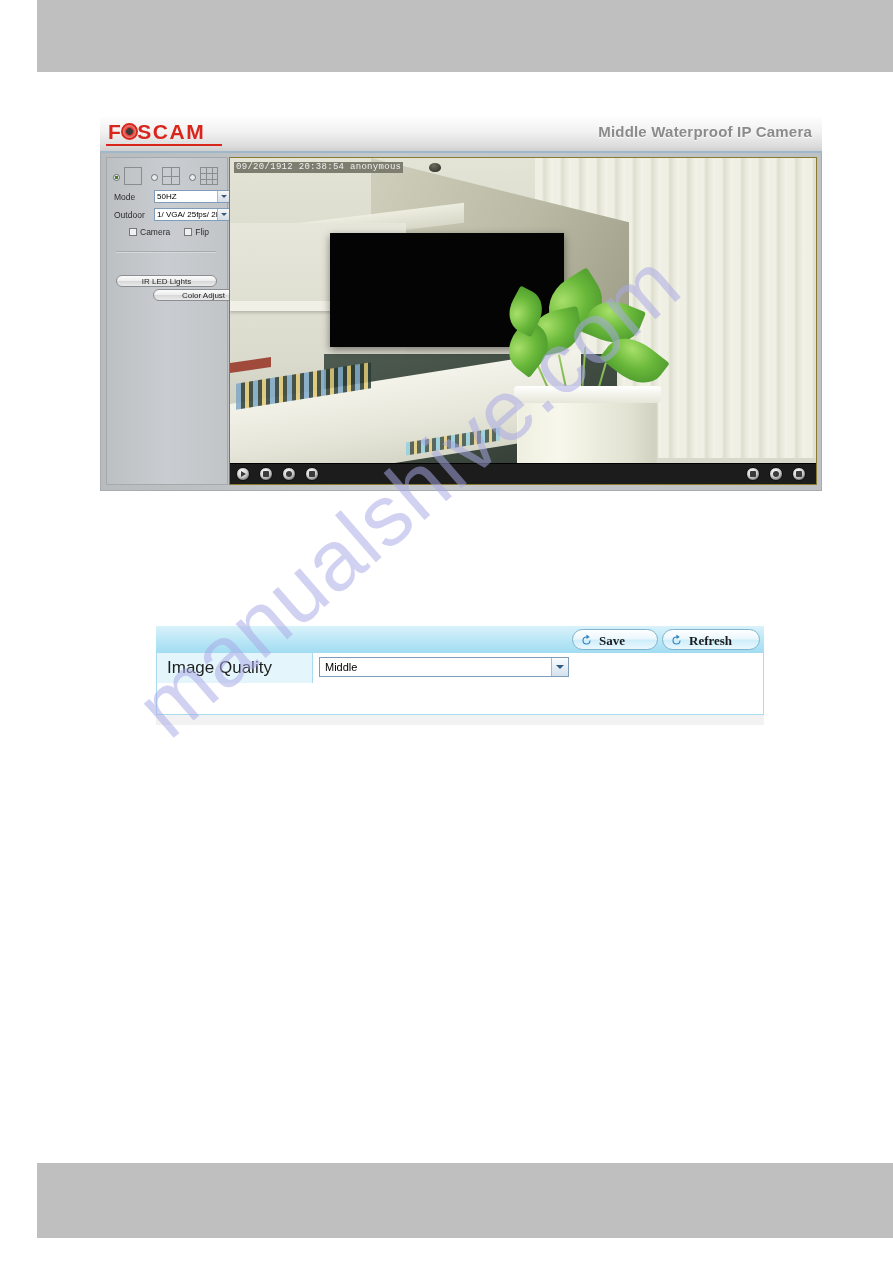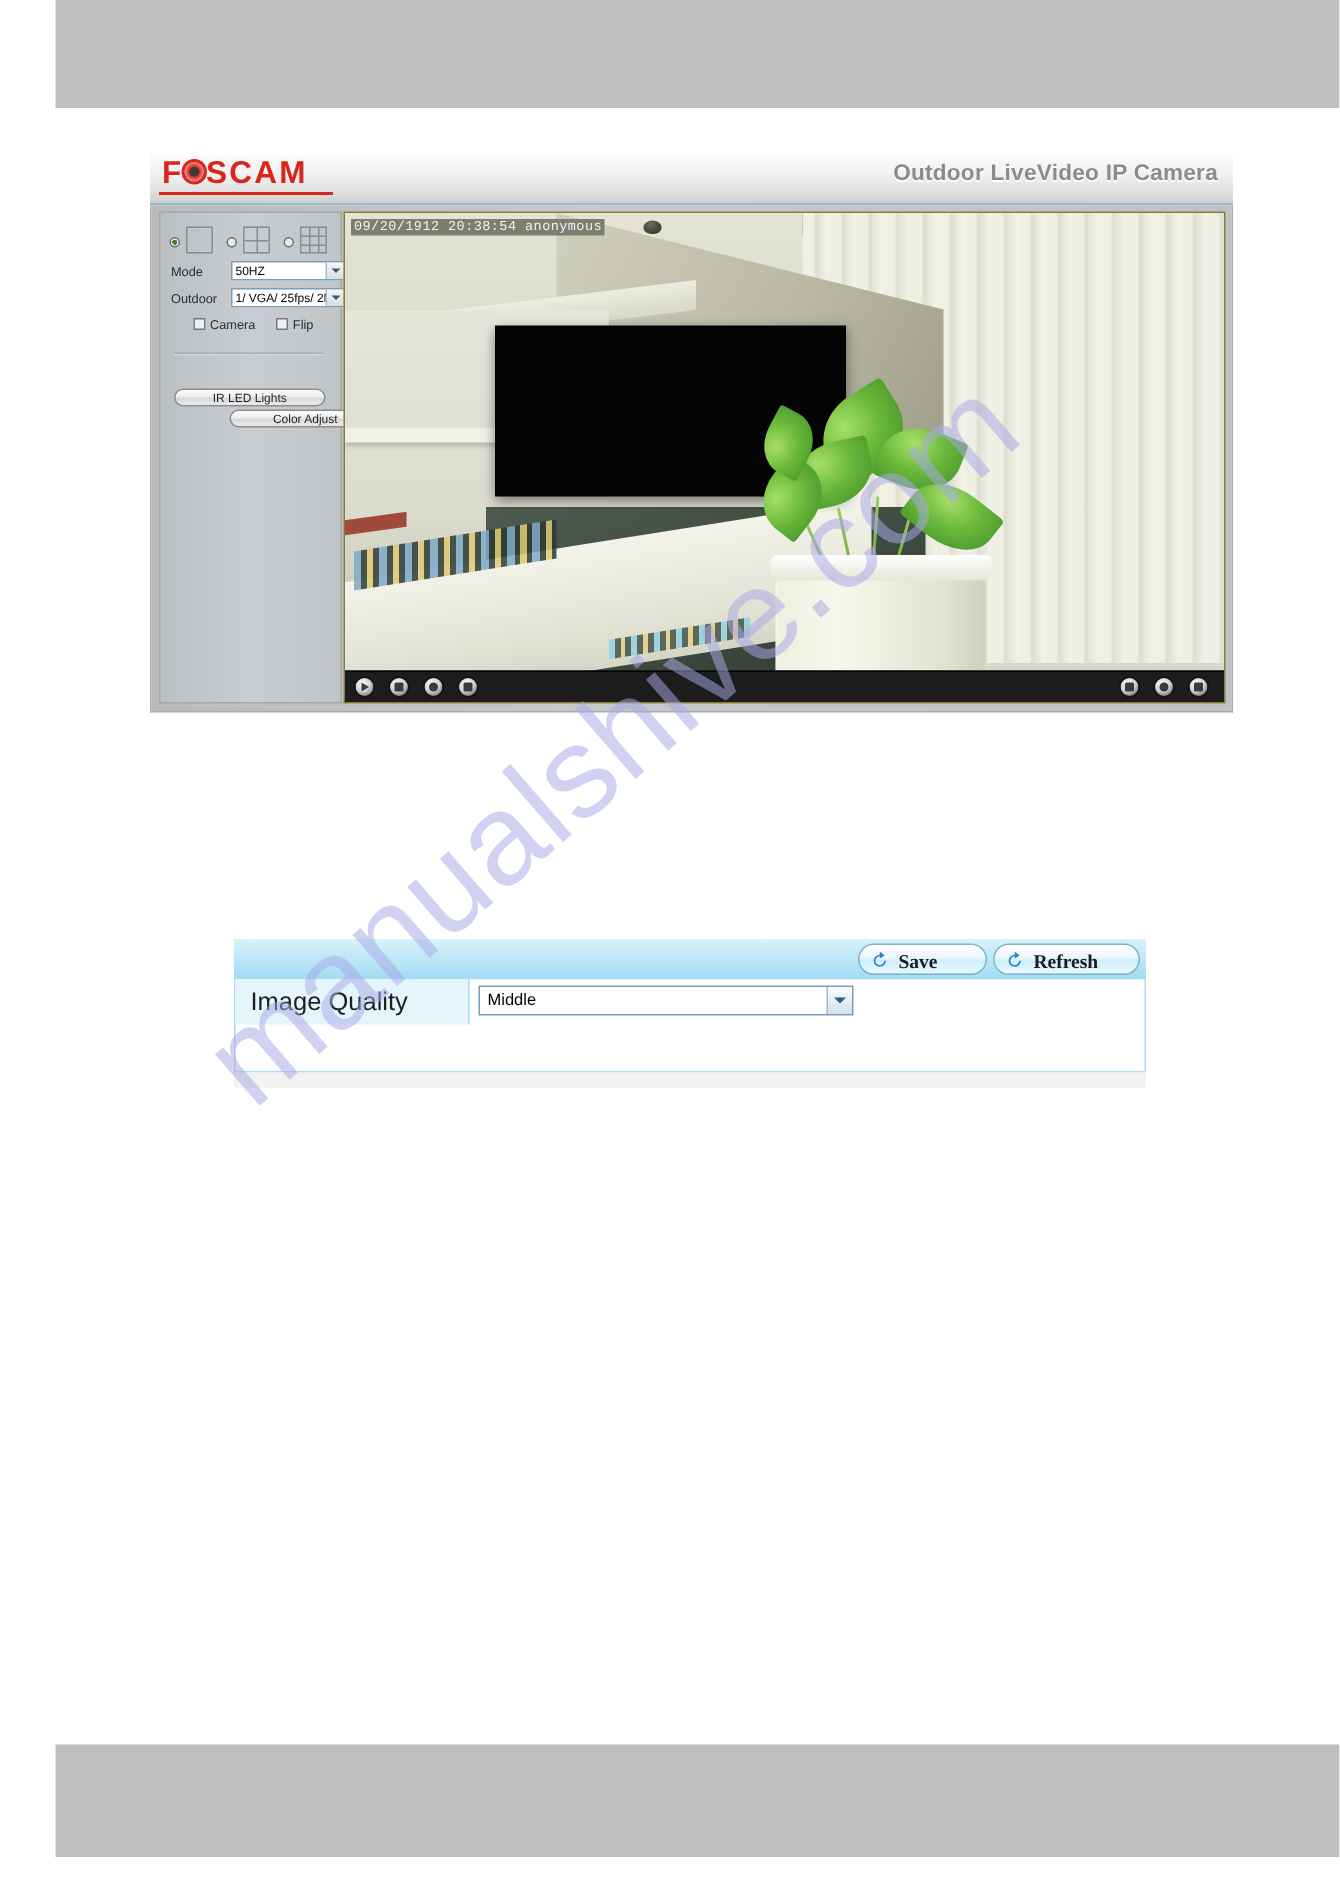--- a/index.html
+++ b/index.html
@@ -59,20 +59,21 @@
     z-index: 10;
   }
 
   
   #cam-header {
     position: relative;
     height: 34px;
     background: linear-gradient(to bottom, #fdfdfd 0%, #f1f1f1 45%, #dcdcdc 85%, #cfcfcf 100%);
     border-bottom: 2px solid #9fb7c9;
     overflow: hidden;
+    margin-top: 16px;
   }
   #logo {
     position: absolute;
     left: 8px;
     top: 3px;
     font-size: 21px;
     font-weight: bold;
     letter-spacing: 1.5px;
     color: #d9261c;
     font-family: "Liberation Sans", sans-serif;
@@ -553,21 +554,21 @@
   <span>manualshive.com</span>
 </div>
 
 <div id="cam-window">
 
   <div id="cam-header">
     <div id="logo">F<span class="lens"></span>SCAM</div>
     <div id="logo-underline"></div>
 
 
-    <div id="cam-title">Outdoor LiveVideo IP Camera</div>
+    <div id="cam-title">Middle Waterproof IP Camera</div>
   </div>
 
   <div id="cam-body">
 
     <div id="sidebar">
 
       <div id="view-modes">
         <div class="vm" style="left:0;">
           <span class="vm-radio on"></span>
           <span class="vm-grid" style="left:11px;"></span>

